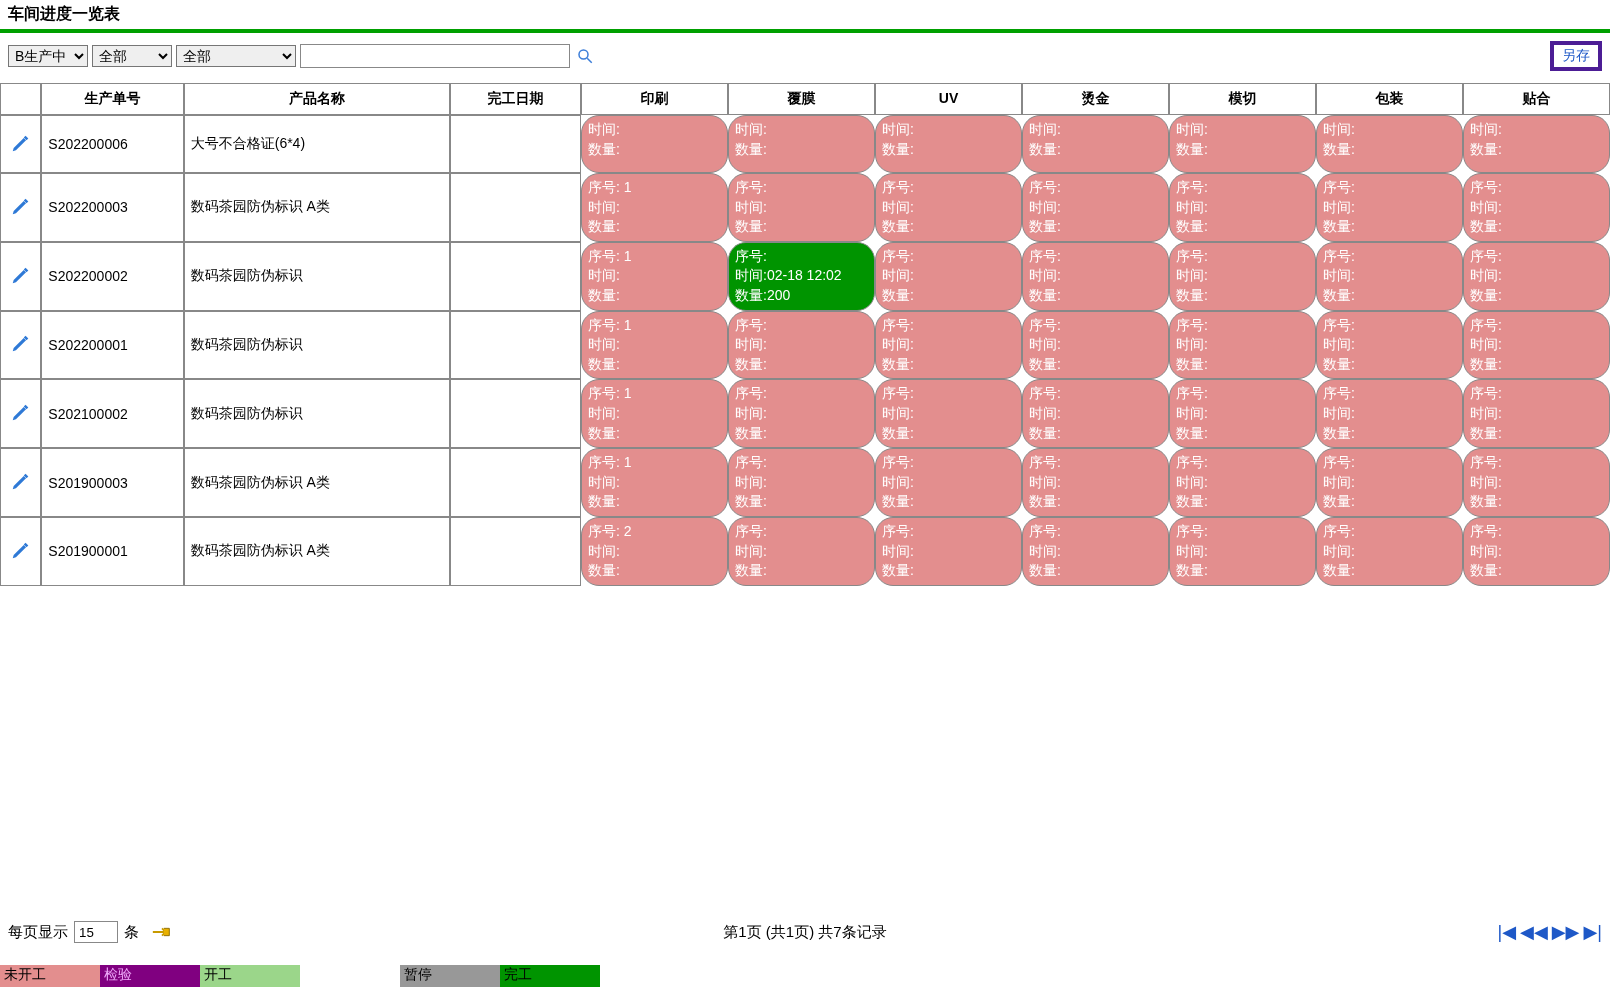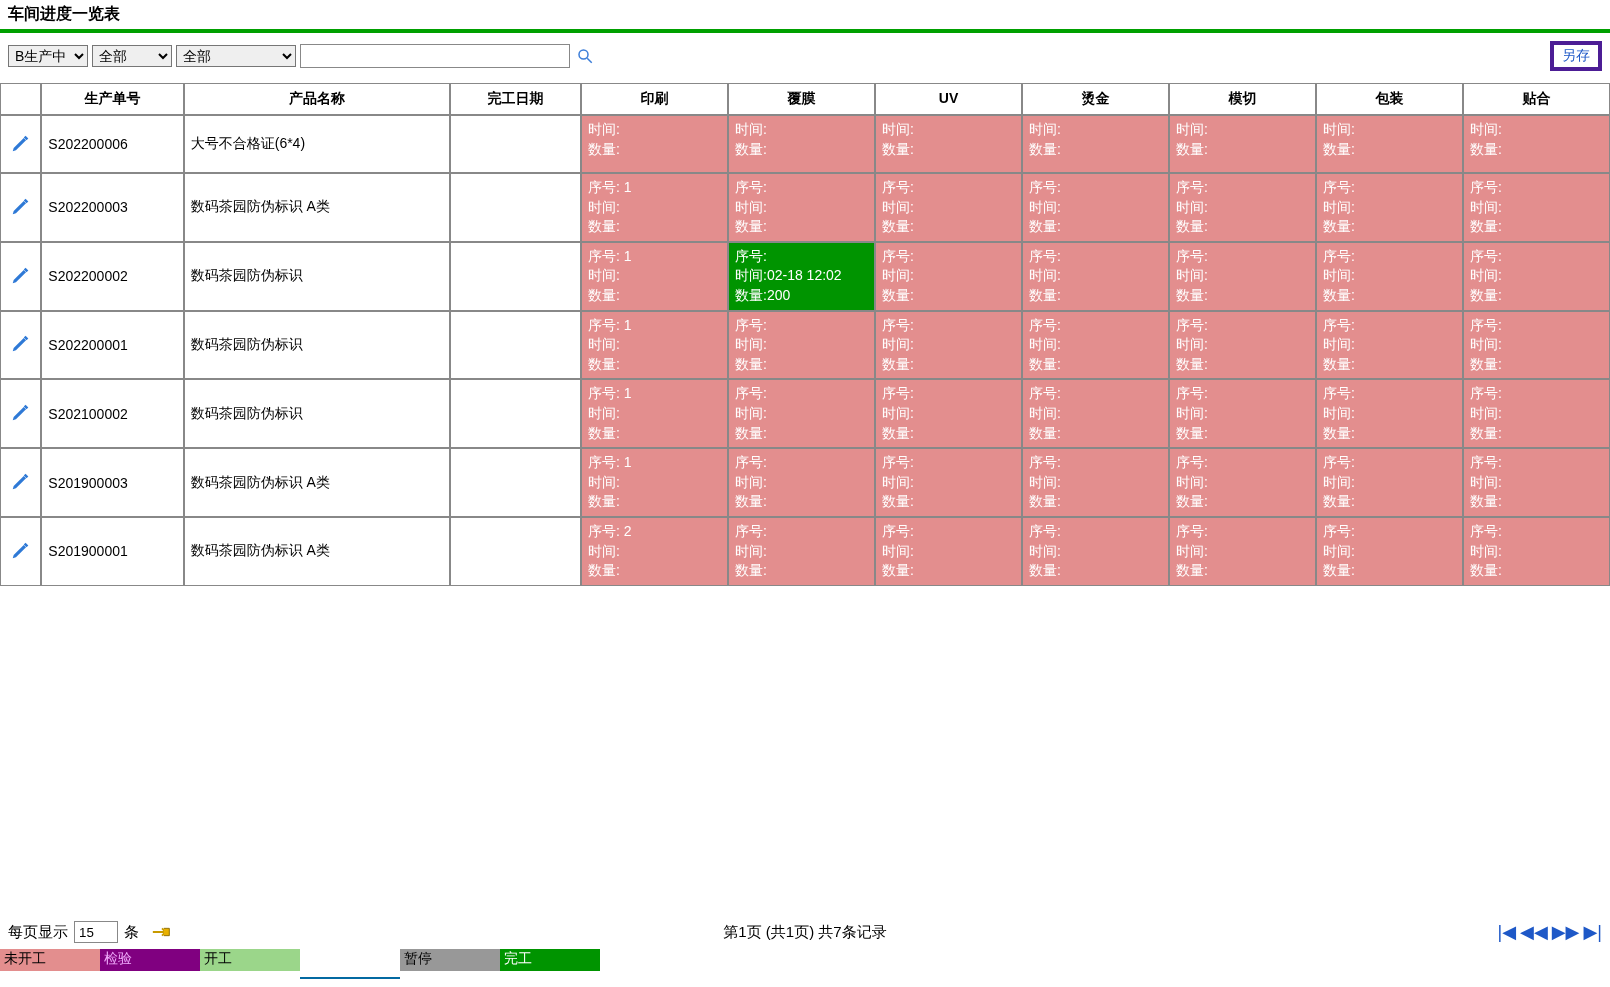--- a/index.html
+++ b/index.html
@@ -67,20 +67,21 @@
     .col-order { width: 124px; }
     .col-product { width: 232px; }
     .col-date { width: 114px; }
     .col-stage { width: 128px; }
     .edit-cell { text-align: center; padding: 6px 0 !important; cursor: pointer; vertical-align: middle !important; }
     .order-cell, .product-cell, .date-cell { padding: 16px 6px !important; vertical-align: middle !important; }
     .stage-cell {
       color: #fff;
       font-size: 14px;
       line-height: 1.4;
+      border-radius: 18px;
     }
     .stage-inner { padding: 4px 6px; min-height: 56px; }
     .status-notstarted { background: #e38e8e; }
     .status-inspect    { background: #800080; }
     .status-started    { background: #9bd68a; }
     .status-reprint    { background: #0369a1; margin-top: 28px; }
     .status-paused     { background: #989898; font-family: Liberation Serif, serif; }
     .status-done       { background: #009400; }
     .footer {
       position: fixed;
@@ -92,21 +93,21 @@
       background: #fff;
     }
     .footer .page-size { display: flex; align-items: center; gap: 6px; }
     .footer .page-size input { width: 44px; height: 22px; border: 1px solid #888; text-align: left; padding: 6px 4px; }
     .footer .hand-icon { display: inline-flex; margin-left: 6px; cursor: pointer; }
     .footer .center-text { position: absolute; left: 50%; transform: translateX(-50%); }
     .footer .pager { margin-left: auto; display: flex; gap: 4px; }
     .pager-btn { color: #1e58c7; cursor: pointer; font-size: 18px; display: inline-flex; align-items: center; }
     .legend {
       position: fixed;
-      left: 0; right: 0; bottom: 16px;
+      left: 0; right: 0; bottom: 0;
       display: flex;
       height: 22px;
       font-size: 14px;
     }
     .legend div { width: 100px; padding: 1px 4px; color: #000; }
     .pencil-svg { width: 22px; height: 22px; }
   </style>
 </head>
 <body>
 
@@ -566,14 +567,14 @@
     <span class="pager-btn">▶|</span>
   </div>
 </div>
 
 <div class="legend">
   <div class="status-notstarted">未开工</div>
   <div class="status-inspect" style="color:#f0abfc">检验</div>
   <div class="status-started">开工</div>
   <div class="status-reprint" style="color:#fff">补版</div>
   <div class="status-paused">暂停</div>
-  <div class="status-done" style="color:#ffffff">完工</div>
+  <div class="status-done" style="color:#000000">完工</div>
 </div>
 
 </body></html>

